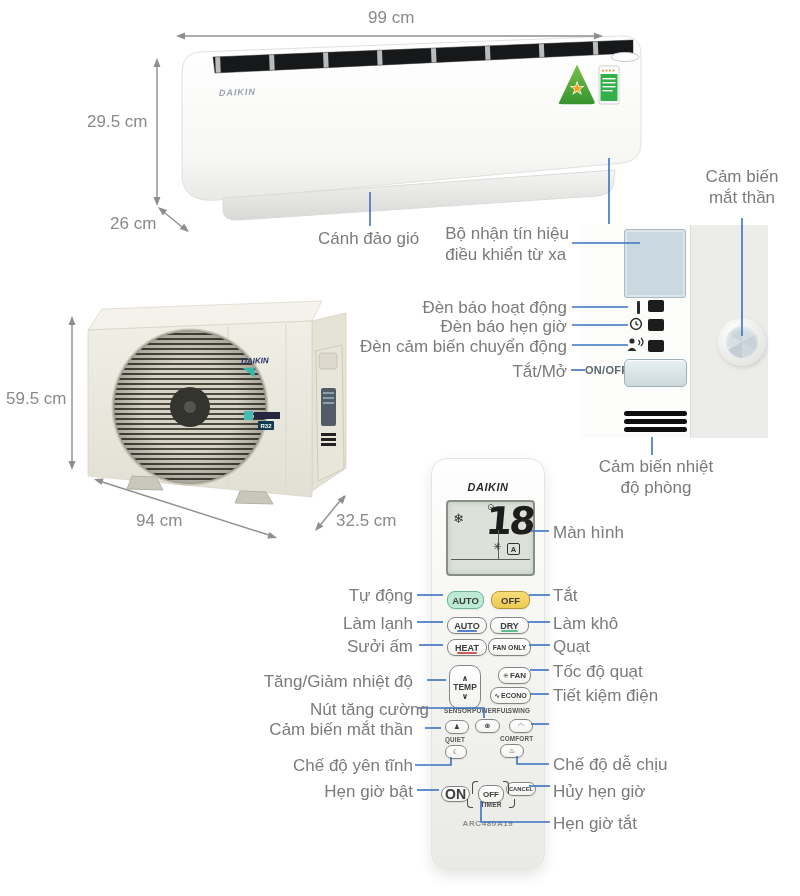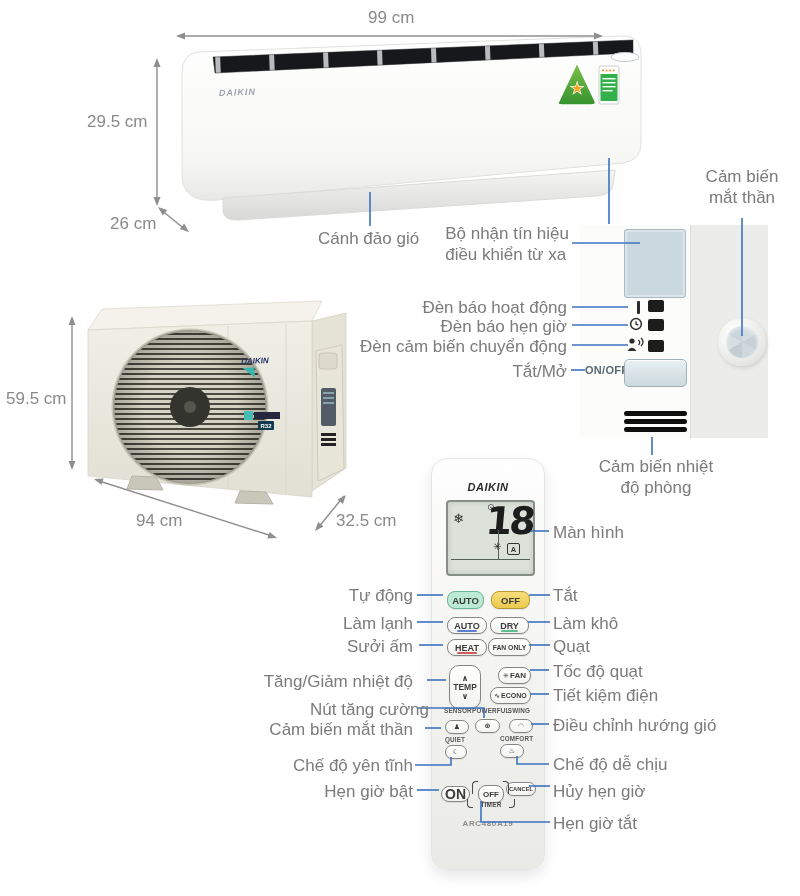--- a/index.html
+++ b/index.html
@@ -322,18 +322,17 @@
   <div class="lbl ra" style="right:371px;top:699px">Nút tăng cường</div>
   <div class="lbl ra" style="right:387px;top:719px">Cảm biến mắt thần</div>
   <div class="lbl ra" style="right:387px;top:755px">Chế độ yên tĩnh</div>
   <div class="lbl ra" style="right:387px;top:781px">Hẹn giờ bật</div>
 
   <div class="lbl" style="left:553px;top:585px">Tắt</div>
   <div class="lbl" style="left:553px;top:613px">Làm khô</div>
   <div class="lbl" style="left:553px;top:636px">Quạt</div>
   <div class="lbl" style="left:553px;top:661px">Tốc độ quạt</div>
   <div class="lbl" style="left:553px;top:685px">Tiết kiệm điện</div>
-  <div class="lbl" style="left:553px;top:715px">Điều chỉnh hướng gió</div>
   <div class="lbl" style="left:553px;top:754px">Chế độ dễ chịu</div>
   <div class="lbl" style="left:553px;top:781px">Hủy hẹn giờ</div>
   <div class="lbl" style="left:553px;top:813px">Hẹn giờ tắt</div>
 
 </div>
 
 </body></html>

